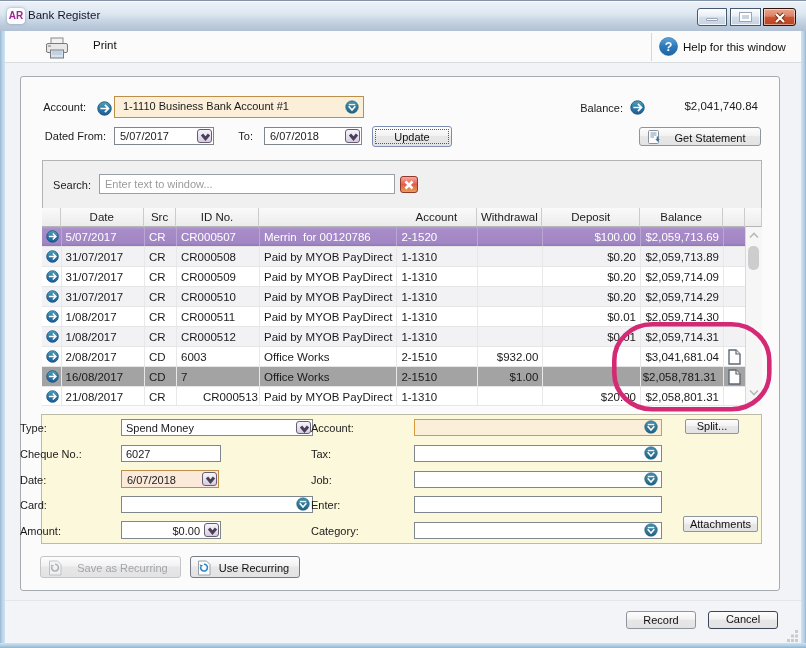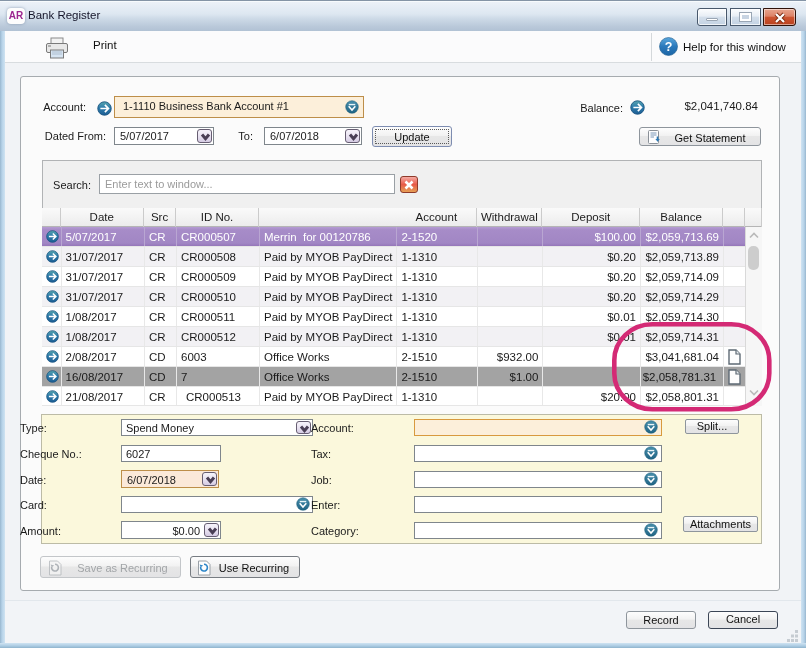--- a/index.html
+++ b/index.html
@@ -337,21 +337,21 @@
 <path d="M9 1v4h4" fill="#e8ecef" stroke="#5e6a74" stroke-width="1.2"></path>
       </svg>
 </div>
 <div class="row" style="top:387px;height:19px;background:#ffffff;border-bottom:1px solid #e6e6e6">
 <svg class="goarr" style="left:4px;top:3px" width="13" height="13" viewBox="0 0 16 16">
         <circle cx="8" cy="8" r="7.2" fill="url(#gb)" stroke="#14507e" stroke-width="0.9"></circle>
         <path d="M3.6 8h8.2M8.4 4.2L12.2 8l-3.8 3.8" stroke="#fff" stroke-width="1.8" fill="none"></path>
       </svg>
 <div class="cell" style="left:18.5px;width:83.5px;color:#1a1a1a;padding-left:5px">21/08/2017</div>
 <div class="cell" style="left:102px;width:32px;color:#1a1a1a;padding-left:5px">CR</div>
-<div class="cell" style="left:134px;width:83px;color:#1a1a1a;padding-left:10px">CR000513</div>
+<div class="cell" style="left:142px;width:83px;color:#1a1a1a;padding-left:19px">CR000513</div>
 <div class="cell" style="left:217px;width:137.39999999999998px;color:#1a1a1a;padding-left:5px">Paid by MYOB PayDirect</div>
 <div class="cell" style="left:354.4px;width:80.90000000000003px;color:#1a1a1a;padding-left:5px">1-1310</div>
 <div class="cell" style="left:435.3px;width:65.09999999999997px;color:#1a1a1a;padding-right:4px;text-align:right"></div>
 <div class="cell" style="left:500.4px;width:97.60000000000002px;color:#1a1a1a;padding-right:4px;text-align:right">$20.00</div>
 <div class="cell" style="left:598px;width:83px;color:#1a1a1a;padding-right:4px;text-align:right">$2,058,801.31</div>
 <div class="a" style="left:18.5px;top:0;width:1px;height:20px;background:#e8e8e8"></div>
 <div class="a" style="left:102px;top:0;width:1px;height:20px;background:#e8e8e8"></div>
 <div class="a" style="left:134px;top:0;width:1px;height:20px;background:#e8e8e8"></div>
 <div class="a" style="left:217px;top:0;width:1px;height:20px;background:#e8e8e8"></div>
 <div class="a" style="left:354.4px;top:0;width:1px;height:20px;background:#e8e8e8"></div>

